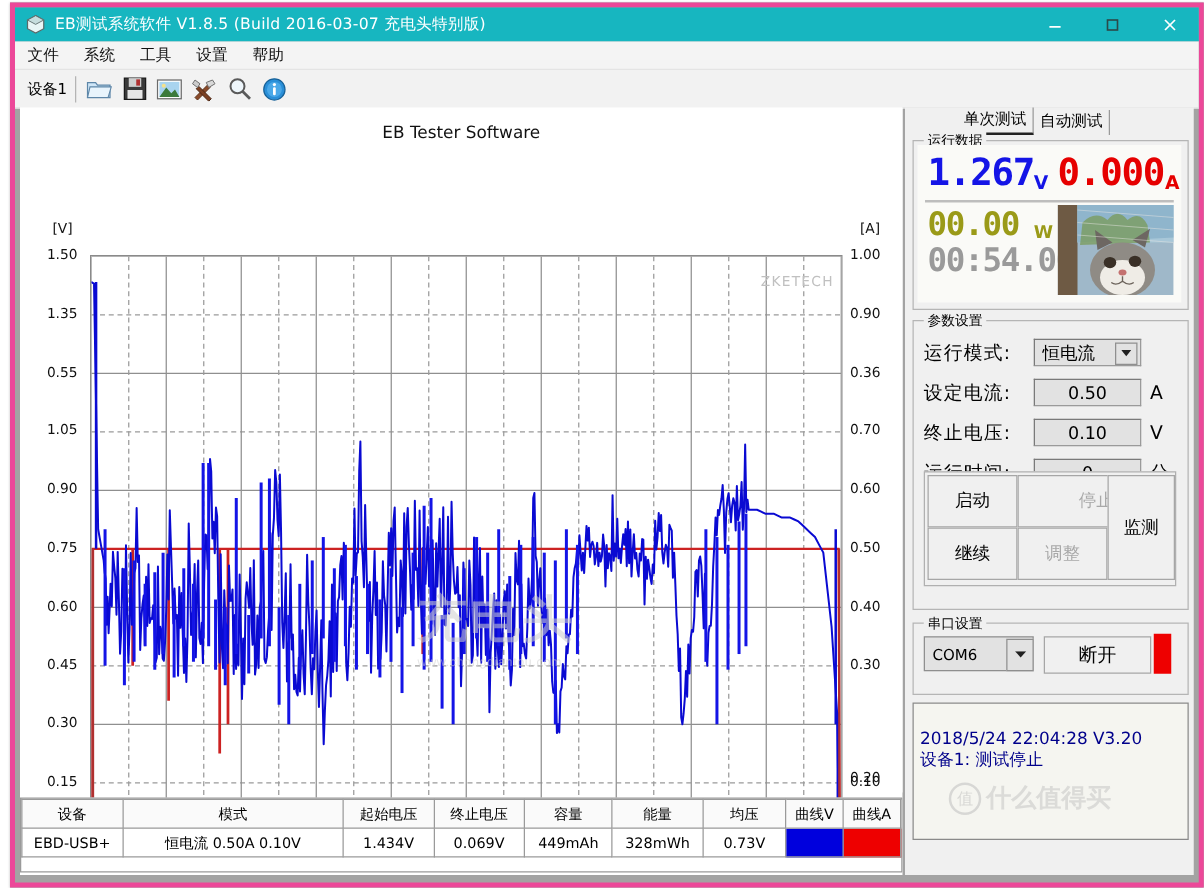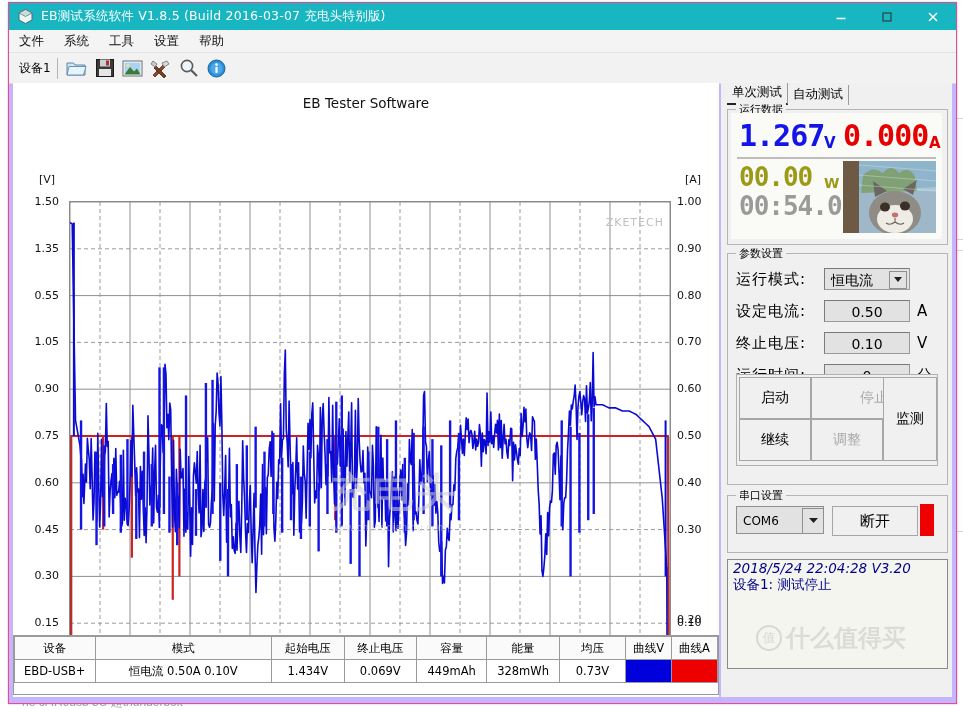--- a/index.html
+++ b/index.html
@@ -7,22 +7,22 @@
 
   
   #desktop{position:absolute;left:0;top:0;width:963px;height:710px;background:#ffffff;}
   .bg-text{position:absolute;font-size:11px;color:#b9b9b9;white-space:nowrap;font-family:"Liberation Sans",sans-serif;}
   .bg-text.red{color:#dc8c8c;}
   .bg-text.big{font-size:17px;color:#c8c8c8;}
   .bg-red-logo{position:absolute;color:#e02020;font-size:26px;font-weight:bold;font-family:"Liberation Serif",serif;}
   .bg-box{position:absolute;border:1px solid #d6d6d6;background:#fdfdfd;}
 
   
-  #app{position:absolute;left:8px;top:2px;width:947px;height:700px;background:#c4b5fd;
-       border:1px solid #ec4899;box-shadow:0 0 2px rgba(0,0,0,.25);}
+  #app{position:absolute;left:8px;top:2px;width:947px;height:700px;background:#a3a3a3;
+       border:4px solid #ec4899;box-shadow:0 0 2px rgba(0,0,0,.25);}
 
   
   #titlebar{height:27px;background:#17b6c0;position:relative;}
   #titlebar .tb-icon{position:absolute;left:8px;top:5px;width:17px;height:17px;}
   #titlebar .tb-title{position:absolute;left:32px;top:5px;font-size:12.5px;color:#ffffff;
        font-family:"DejaVu Sans",sans-serif;letter-spacing:.2px;white-space:nowrap;}
   .winbtn{position:absolute;top:0;width:46px;height:27px;cursor:default;}
   .winbtn svg{position:absolute;left:50%;top:50%;transform:translate(-50%,-50%);}
   #btn-min{right:92px;} #btn-max{right:46px;} #btn-close{right:0;}
 
@@ -65,21 +65,21 @@
              background:#fff;box-sizing:border-box;}
   #datatable table{border-collapse:collapse;width:100%;font-size:11.5px;font-family:"DejaVu Sans",sans-serif;}
   #datatable th{border:1px solid #9a9a9a;background:#fafafa;font-weight:normal;height:20px;color:#000;}
   #datatable td{border:1px solid #9a9a9a;height:20px;text-align:center;color:#000;}
   .sw-blue{background:#0000dd;} .sw-red{background:#ee0000;}
 
   
   .tabs{position:absolute;left:6px;top:2px;height:20px;display:flex;align-items:flex-end;}
   .tab{font-size:12.5px;font-family:"DejaVu Sans",sans-serif;padding:1px 5px 2px 5px;color:#000;
        border-right:1px solid #9a9a9a;cursor:default;}
-  .tab.active{font-weight:normal;border-bottom:2px solid #222;}
+  .tab.active{font-weight:normal;border-bottom:2px solid #222;margin-left:36px;}
 
   .group{position:absolute;border:1px solid #b5b5b5;background:#f0f0f0;}
   .group-label{position:absolute;top:-8px;left:8px;background:#f0f0f0;padding:0 3px;font-size:11px;
                color:#000;font-family:"DejaVu Sans",sans-serif;}
 
   
   #grp-run{left:6px;top:26px;width:219px;height:134px;}
   #runbox{position:absolute;left:3px;top:3px;width:211px;height:126px;background:#fafaf7;}
   .seg{font-family:"DejaVu Sans Mono","Liberation Mono",monospace;font-weight:bold;letter-spacing:-1px;}
   #v-val{position:absolute;left:8px;top:5px;font-size:30px;color:#1414e6;}
@@ -115,25 +115,25 @@
   #com-arrow{position:absolute;left:74px;top:12px;width:20px;height:24px;background:#e2e2e2;border:1px solid #8f8f8f;
              display:flex;align-items:center;justify-content:center;}
   #btn-disc{position:absolute;left:104px;top:10px;width:84px;height:28px;background:#f0f0f0;border:1px solid #a6a6a6;
             font-size:15px;display:flex;align-items:center;justify-content:center;color:#000;font-family:"DejaVu Sans",sans-serif;}
   #led{position:absolute;left:192px;top:8px;width:14px;height:32px;background:#ee0000;}
 
   
   #logbox{position:absolute;left:6px;top:476px;width:219px;height:108px;background:#f5f5f0;border:1px solid #8a8a8a;
           overflow:hidden;}
   #logbox .line{font-size:13.5px;color:#00008b;font-family:"DejaVu Sans",sans-serif;margin-left:5px;white-space:nowrap;}
-  #logbox .l1{margin-top:0;font-style:italic;}
+  #logbox .l1{margin-top:20px;}
   #wm-smzdm{position:absolute;left:28px;top:62px;display:flex;align-items:center;opacity:.42;}
   #wm-smzdm .circ{width:22px;height:22px;border-radius:50%;border:2px solid #b0b0b0;color:#b0b0b0;font-size:13px;
                   display:flex;align-items:center;justify-content:center;font-family:"DejaVu Sans",sans-serif;}
-  #wm-smzdm .txt{font-size:24px;color:#b8b8b8;margin-left:4px;font-family:"DejaVu Sans",sans-serif;font-weight:bold;}
+  #wm-smzdm .txt{font-size:20px;color:#b8b8b8;margin-left:4px;font-family:"DejaVu Sans",sans-serif;font-weight:bold;}
 </style>
 </head>
 <body>
 
 <div id="desktop">
   <div class="bg-box" style="left:928px;top:118px;width:34px;height:120px;"></div>
   <div class="bg-red-logo" style="left:934px;top:120px;">A</div>
   <div class="bg-text" style="left:938px;top:158px;writing-mode:vertical-rl;">充电头特别版</div>
   <div class="bg-box" style="left:928px;top:250px;width:34px;height:280px;"></div>
   <div class="bg-text" style="left:936px;top:282px;">有</div>
@@ -253,21 +253,21 @@
         <div class="ytick" style="top:305.2px;">0.90</div>
         <div class="ytick" style="top:352px;">0.75</div>
         <div class="ytick" style="top:398.8px;">0.60</div>
         <div class="ytick" style="top:445.6px;">0.45</div>
         <div class="ytick" style="top:492.4px;">0.30</div>
         <div class="ytick" style="top:539.2px;">0.15</div>
         <div class="ytick" style="top:586px;">0.00</div>
 
         <div class="ytick-r" style="top:118px;">1.00</div>
         <div class="ytick-r" style="top:164.8px;">0.90</div>
-        <div class="ytick-r" style="top:211.6px;">0.80</div>
+        <div class="ytick-r" style="top:211.6px;">0.36</div>
         <div class="ytick-r" style="top:258.4px;">0.70</div>
         <div class="ytick-r" style="top:305.2px;">0.60</div>
         <div class="ytick-r" style="top:352px;">0.50</div>
         <div class="ytick-r" style="top:398.8px;">0.40</div>
         <div class="ytick-r" style="top:445.6px;">0.30</div>
         <div class="ytick-r" style="top:492px;margin-top:44px;">0.20</div>
         <div class="ytick-r" style="top:539.2px;">0.10</div>
         <div class="ytick-r" style="top:586px;">0.00</div>
 
         <div id="plot">

